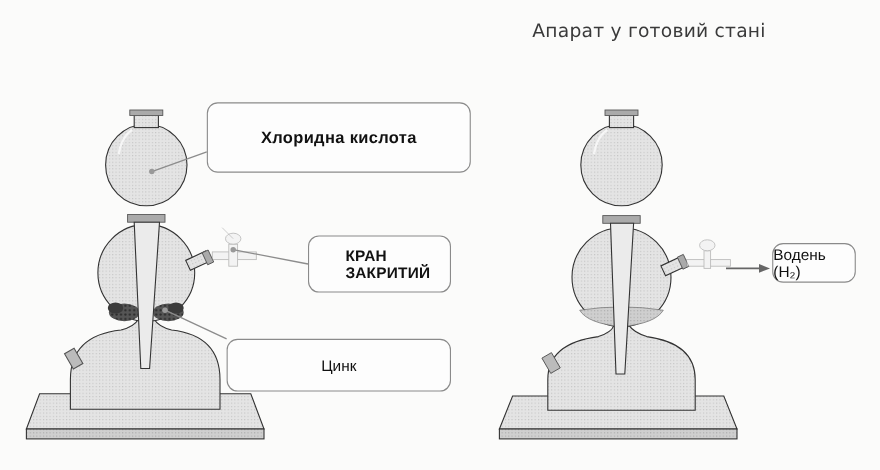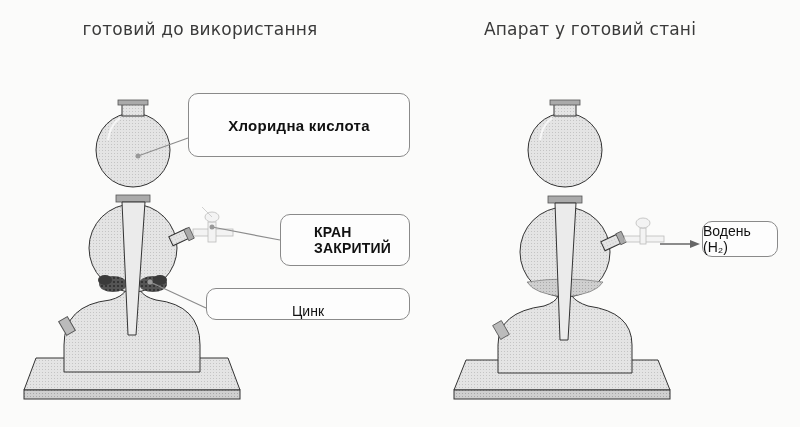--- a/index.html
+++ b/index.html
@@ -23,35 +23,34 @@
     #title-right { left: 430px; top: 18px; width: 320px; }
     .label-box {
       position: absolute;
       border: 1.5px solid #8a8a8a;
       border-radius: 10px;
       background: #fdfdfd;
       display: flex; align-items: center; justify-content: center;
       box-sizing: border-box;
     }
     .label-text { font-family: "Liberation Sans", sans-serif; color: #111; }
-    #box-acid { left: 188px; top: 93px; width: 222px; height: 64px; }
+    #box-acid { left: 188px; top: 93px; width: 240px; height: 64px; }
     #box-acid .label-text { font-weight: bold; font-size: 15px; letter-spacing: 0.3px; }
     #box-tap { left: 280px; top: 214px; width: 130px; height: 52px; padding-left: 33px; }
     #box-tap .label-text { font-weight: bold; font-size: 14px; letter-spacing: 0.2px; }
-    #box-zinc { left: 206px; top: 288px; width: 204px; height: 32px; align-items: flex-end; }
+    #box-zinc { left: 206px; top: 308px; width: 204px; height: 48px; }
     #box-zinc .label-text { font-size: 14px; }
     #box-h2 { left: 702px; top: 221px; width: 76px; height: 36px; }
     #box-h2 .label-text { font-size: 14px; }
     svg.apparatus { position: absolute; left: 0; top: 0; }
   </style>
 </head>
 <body>
 
 <div id="title-left" class="title">
-  <div>готовий до використання</div>
 </div>
 <div id="title-right" class="title">Апарат у готовий стані</div>
 
 <svg class="apparatus" width="800" height="427" viewBox="0 0 800 427">
   <defs>
     <pattern id="stip" width="3" height="3" patternUnits="userSpaceOnUse">
       <rect width="3" height="3" fill="#e4e4e4"></rect>
       <rect width="1" height="1" fill="#c4c4c4"></rect>
     </pattern>
     <pattern id="stipDark" width="3" height="3" patternUnits="userSpaceOnUse">

